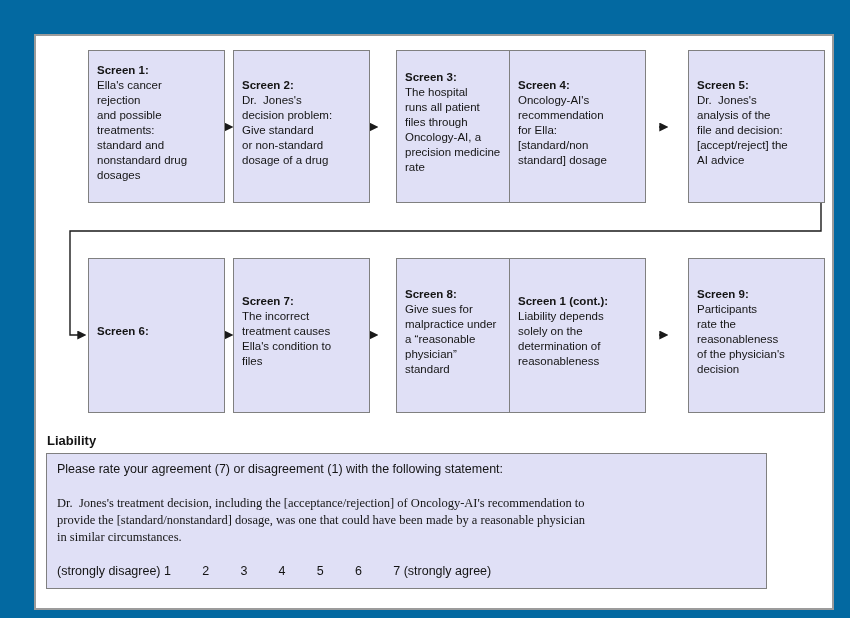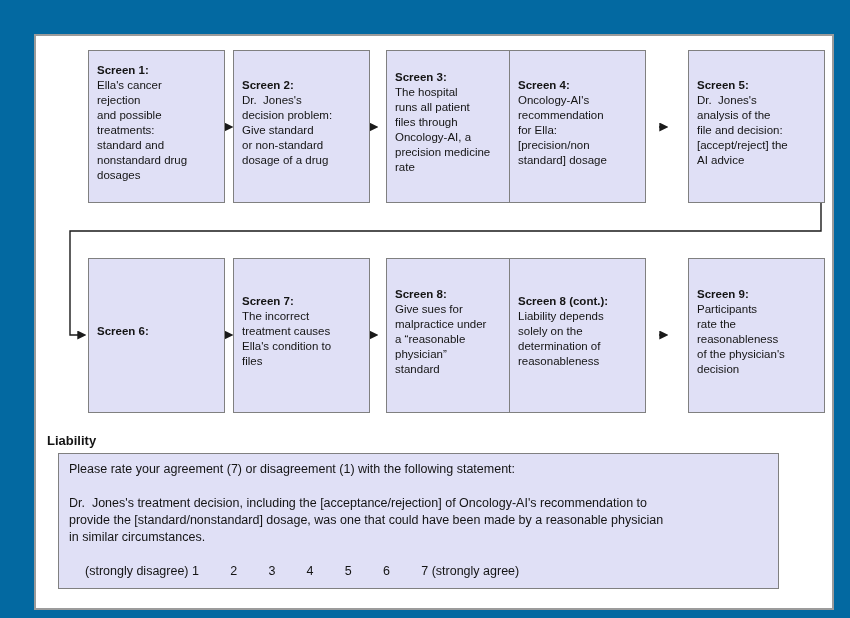--- a/index.html
+++ b/index.html
@@ -12,32 +12,32 @@
     border:2px solid #9b9b9b;box-sizing:border-box;background:#ffffff;
   }
   .connectors{position:absolute;left:0;top:0;width:850px;height:618px;pointer-events:none;}
   .sbox{
     position:absolute;width:137px;background:#e0e0f6;border:1px solid #808080;
     box-sizing:border-box;display:flex;flex-direction:column;justify-content:center;
     padding:0 6px 8px 8px;font-size:11.5px;line-height:15px;
   }
   .r1{top:50px;height:153px;}
   .r2{top:258px;height:155px;}
-  .c1{left:88px}.c2{left:233px}.c3{left:386px}.c4{left:509px}.c5{left:688px}
+  .c1{left:88px}.c2{left:233px}.c3{left:396px}.c4{left:509px}.c5{left:688px}
   .sbox-head{font-weight:bold;white-space:pre-line;}
   .sbox-body{white-space:pre-line;}
   .q-label{position:absolute;left:47px;top:433px;font-size:13px;font-weight:bold;}
   .q-box{
-    position:absolute;left:58px;top:453px;width:721px;height:136px;
+    position:absolute;left:46px;top:453px;width:721px;height:136px;
     background:#e0e0f6;border:1px solid #808080;box-sizing:border-box;
     padding:7px 10px;font-size:12.5px;line-height:17px;
   }
   .q-intro{margin:0 0 17px 0;white-space:pre-line;}
-  .q-statement{margin:0 0 17px 0;white-space:pre-line;}
-  .q-scale{margin:16px;white-space:pre;}
+  .q-statement{margin:0 0 17px 0;white-space:pre-line;font-family:Liberation Serif, serif;}
+  .q-scale{margin:0;white-space:pre;}
 </style>
 </head>
 <body>
 
 <div class="canvas">
 
   <div class="frame"></div>
 
   <svg class="connectors" width="850" height="618" viewBox="0 0 850 618" xmlns="http://www.w3.org/2000/svg">
     <defs>
@@ -83,21 +83,21 @@
 files through
 Oncology-AI, a
 precision medicine
 rate</div>
   </div>
   <div class="sbox r1 c4">
     <div class="sbox-head">Screen 4:</div>
     <div class="sbox-body">Oncology-AI's
 recommendation
 for Ella:
-[precision/non
+[standard/non
 standard] dosage</div>
   </div>
   <div class="sbox r1 c5">
     <div class="sbox-head">Screen 5:</div>
     <div class="sbox-body">Dr.&nbsp; Jones's
 analysis of the
 file and decision:
 [accept/reject] the
 AI advice</div>
   </div>
@@ -114,21 +114,21 @@
   </div>
   <div class="sbox r2 c3">
     <div class="sbox-head">Screen 8:</div>
     <div class="sbox-body">Give sues for
 malpractice under
 a “reasonable
 physician”
 standard</div>
   </div>
   <div class="sbox r2 c4">
-    <div class="sbox-head">Screen 8 (cont.):</div>
+    <div class="sbox-head">Screen 1 (cont.):</div>
     <div class="sbox-body">Liability depends
 solely on the
 determination of
 reasonableness</div>
   </div>
   <div class="sbox r2 c5">
     <div class="sbox-head">Screen 9:</div>
     <div class="sbox-body">Participants
 rate the
 reasonableness

